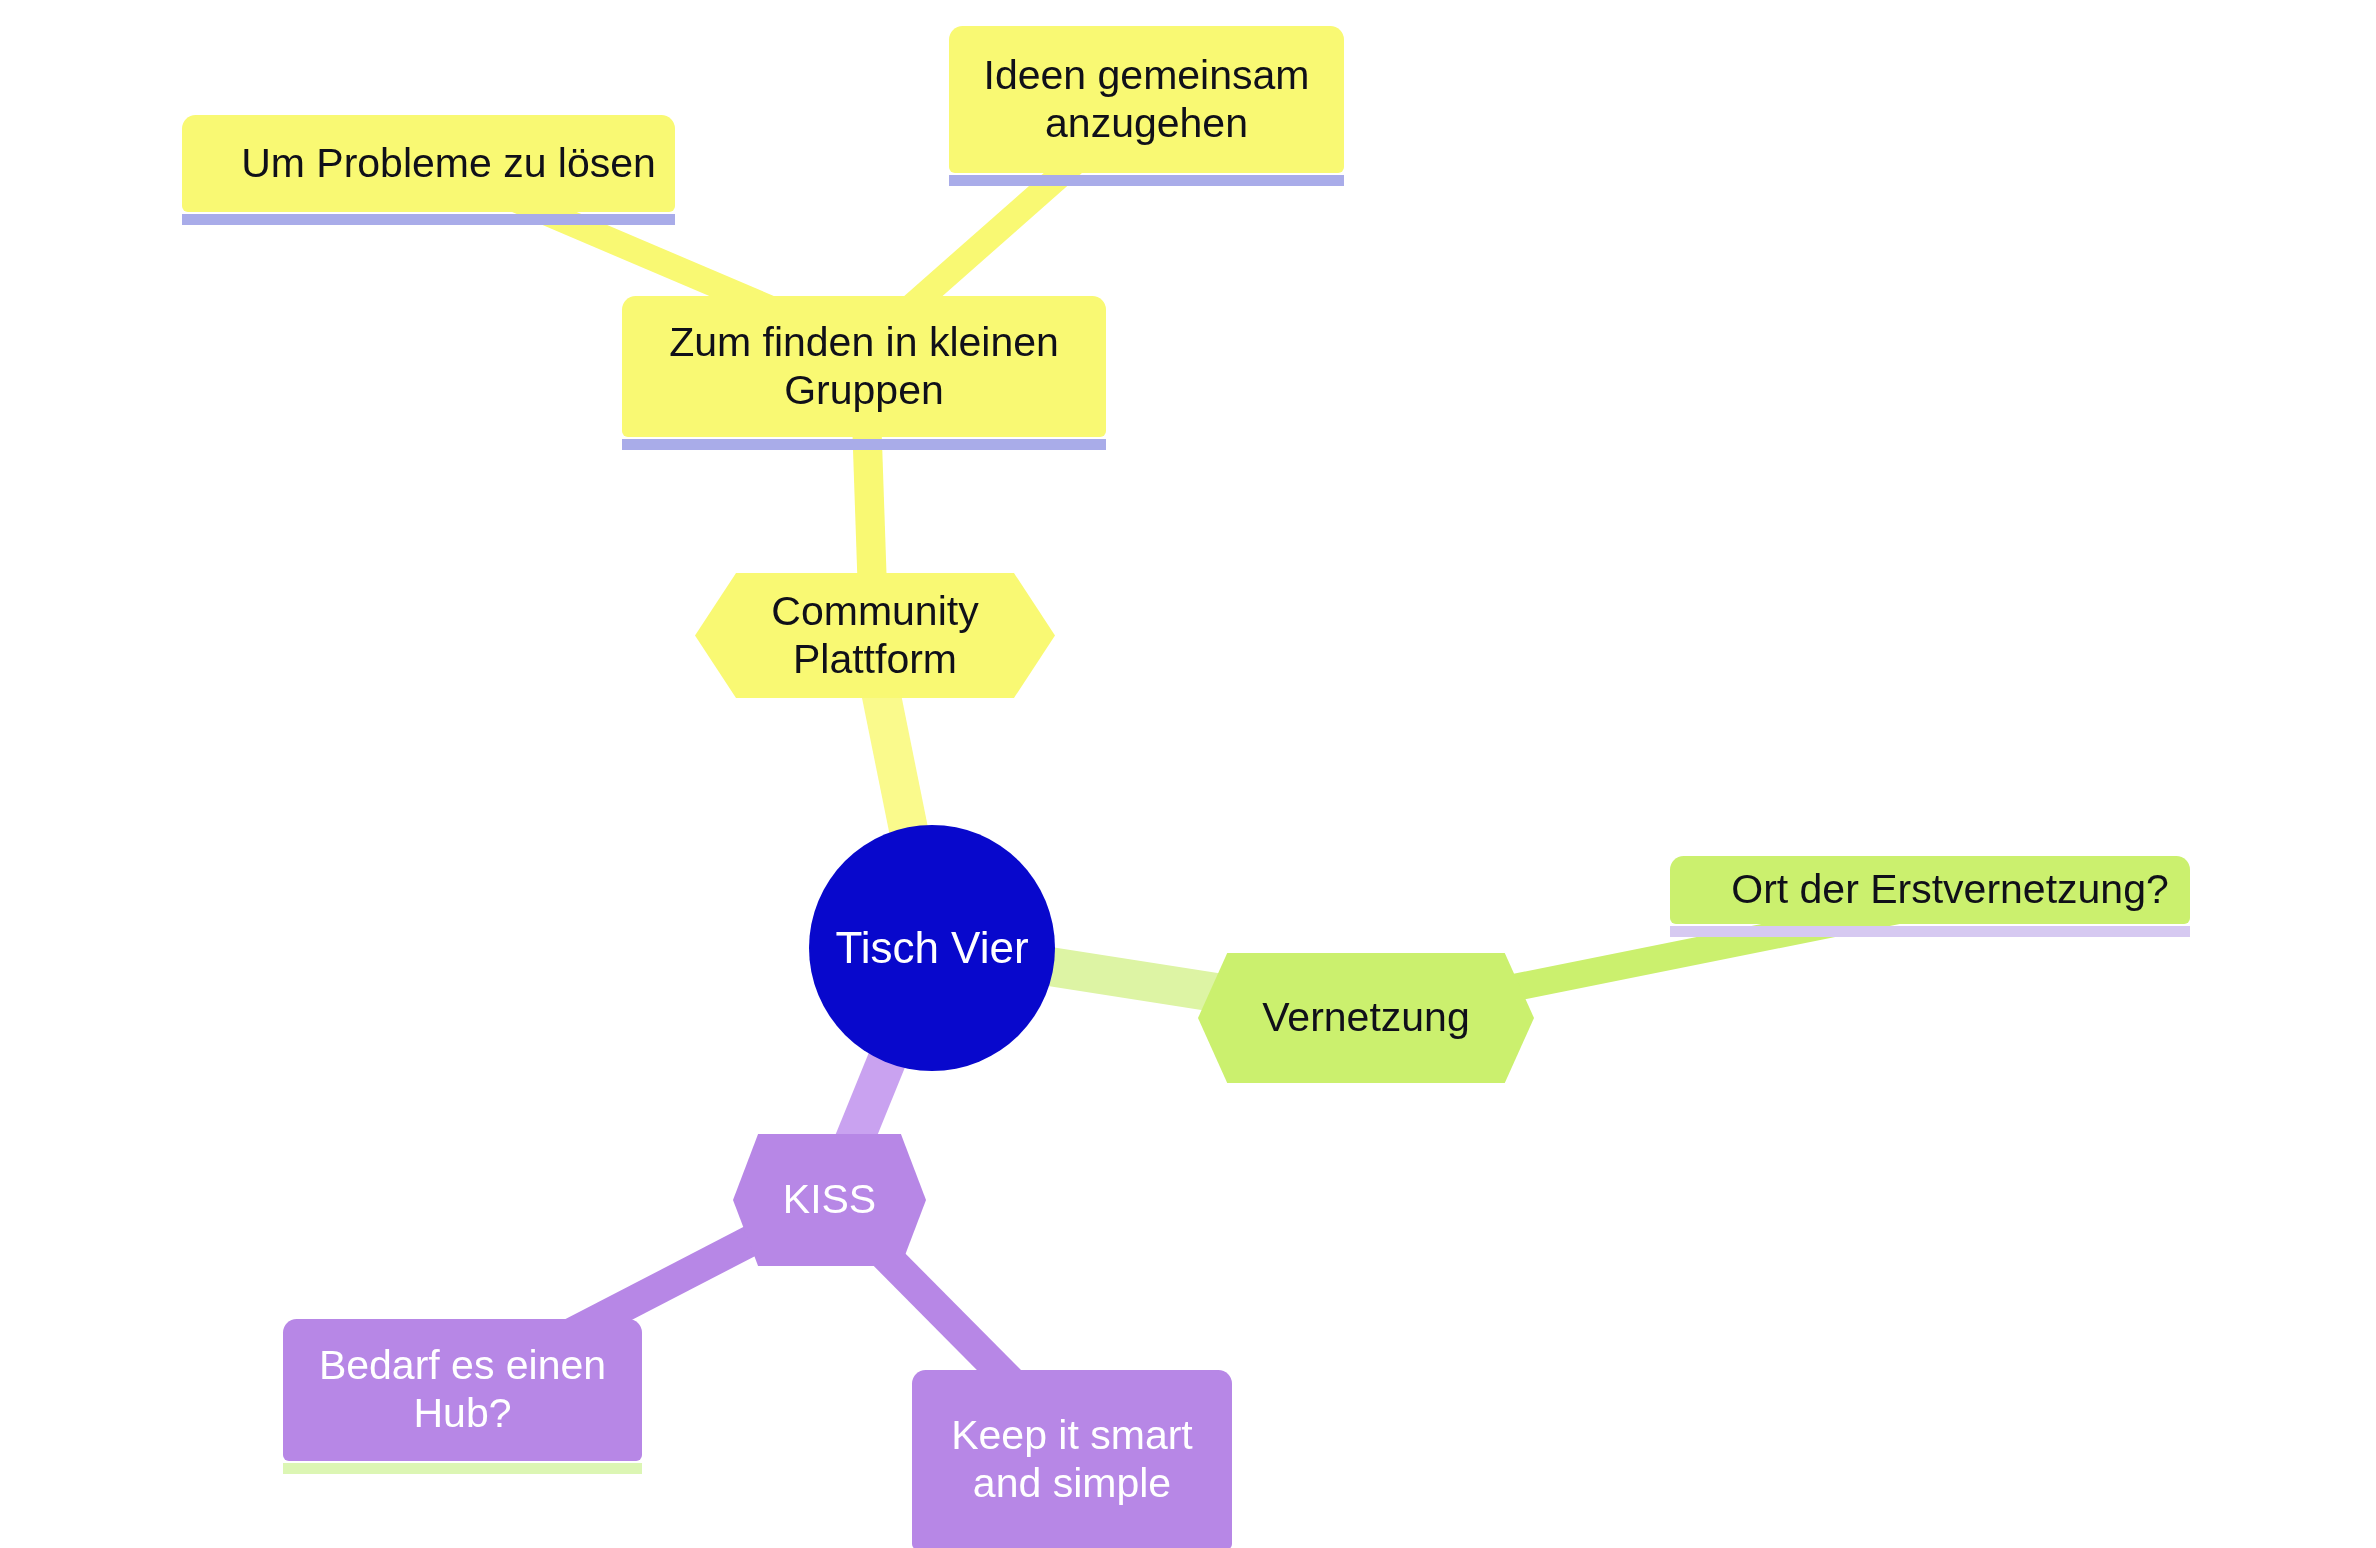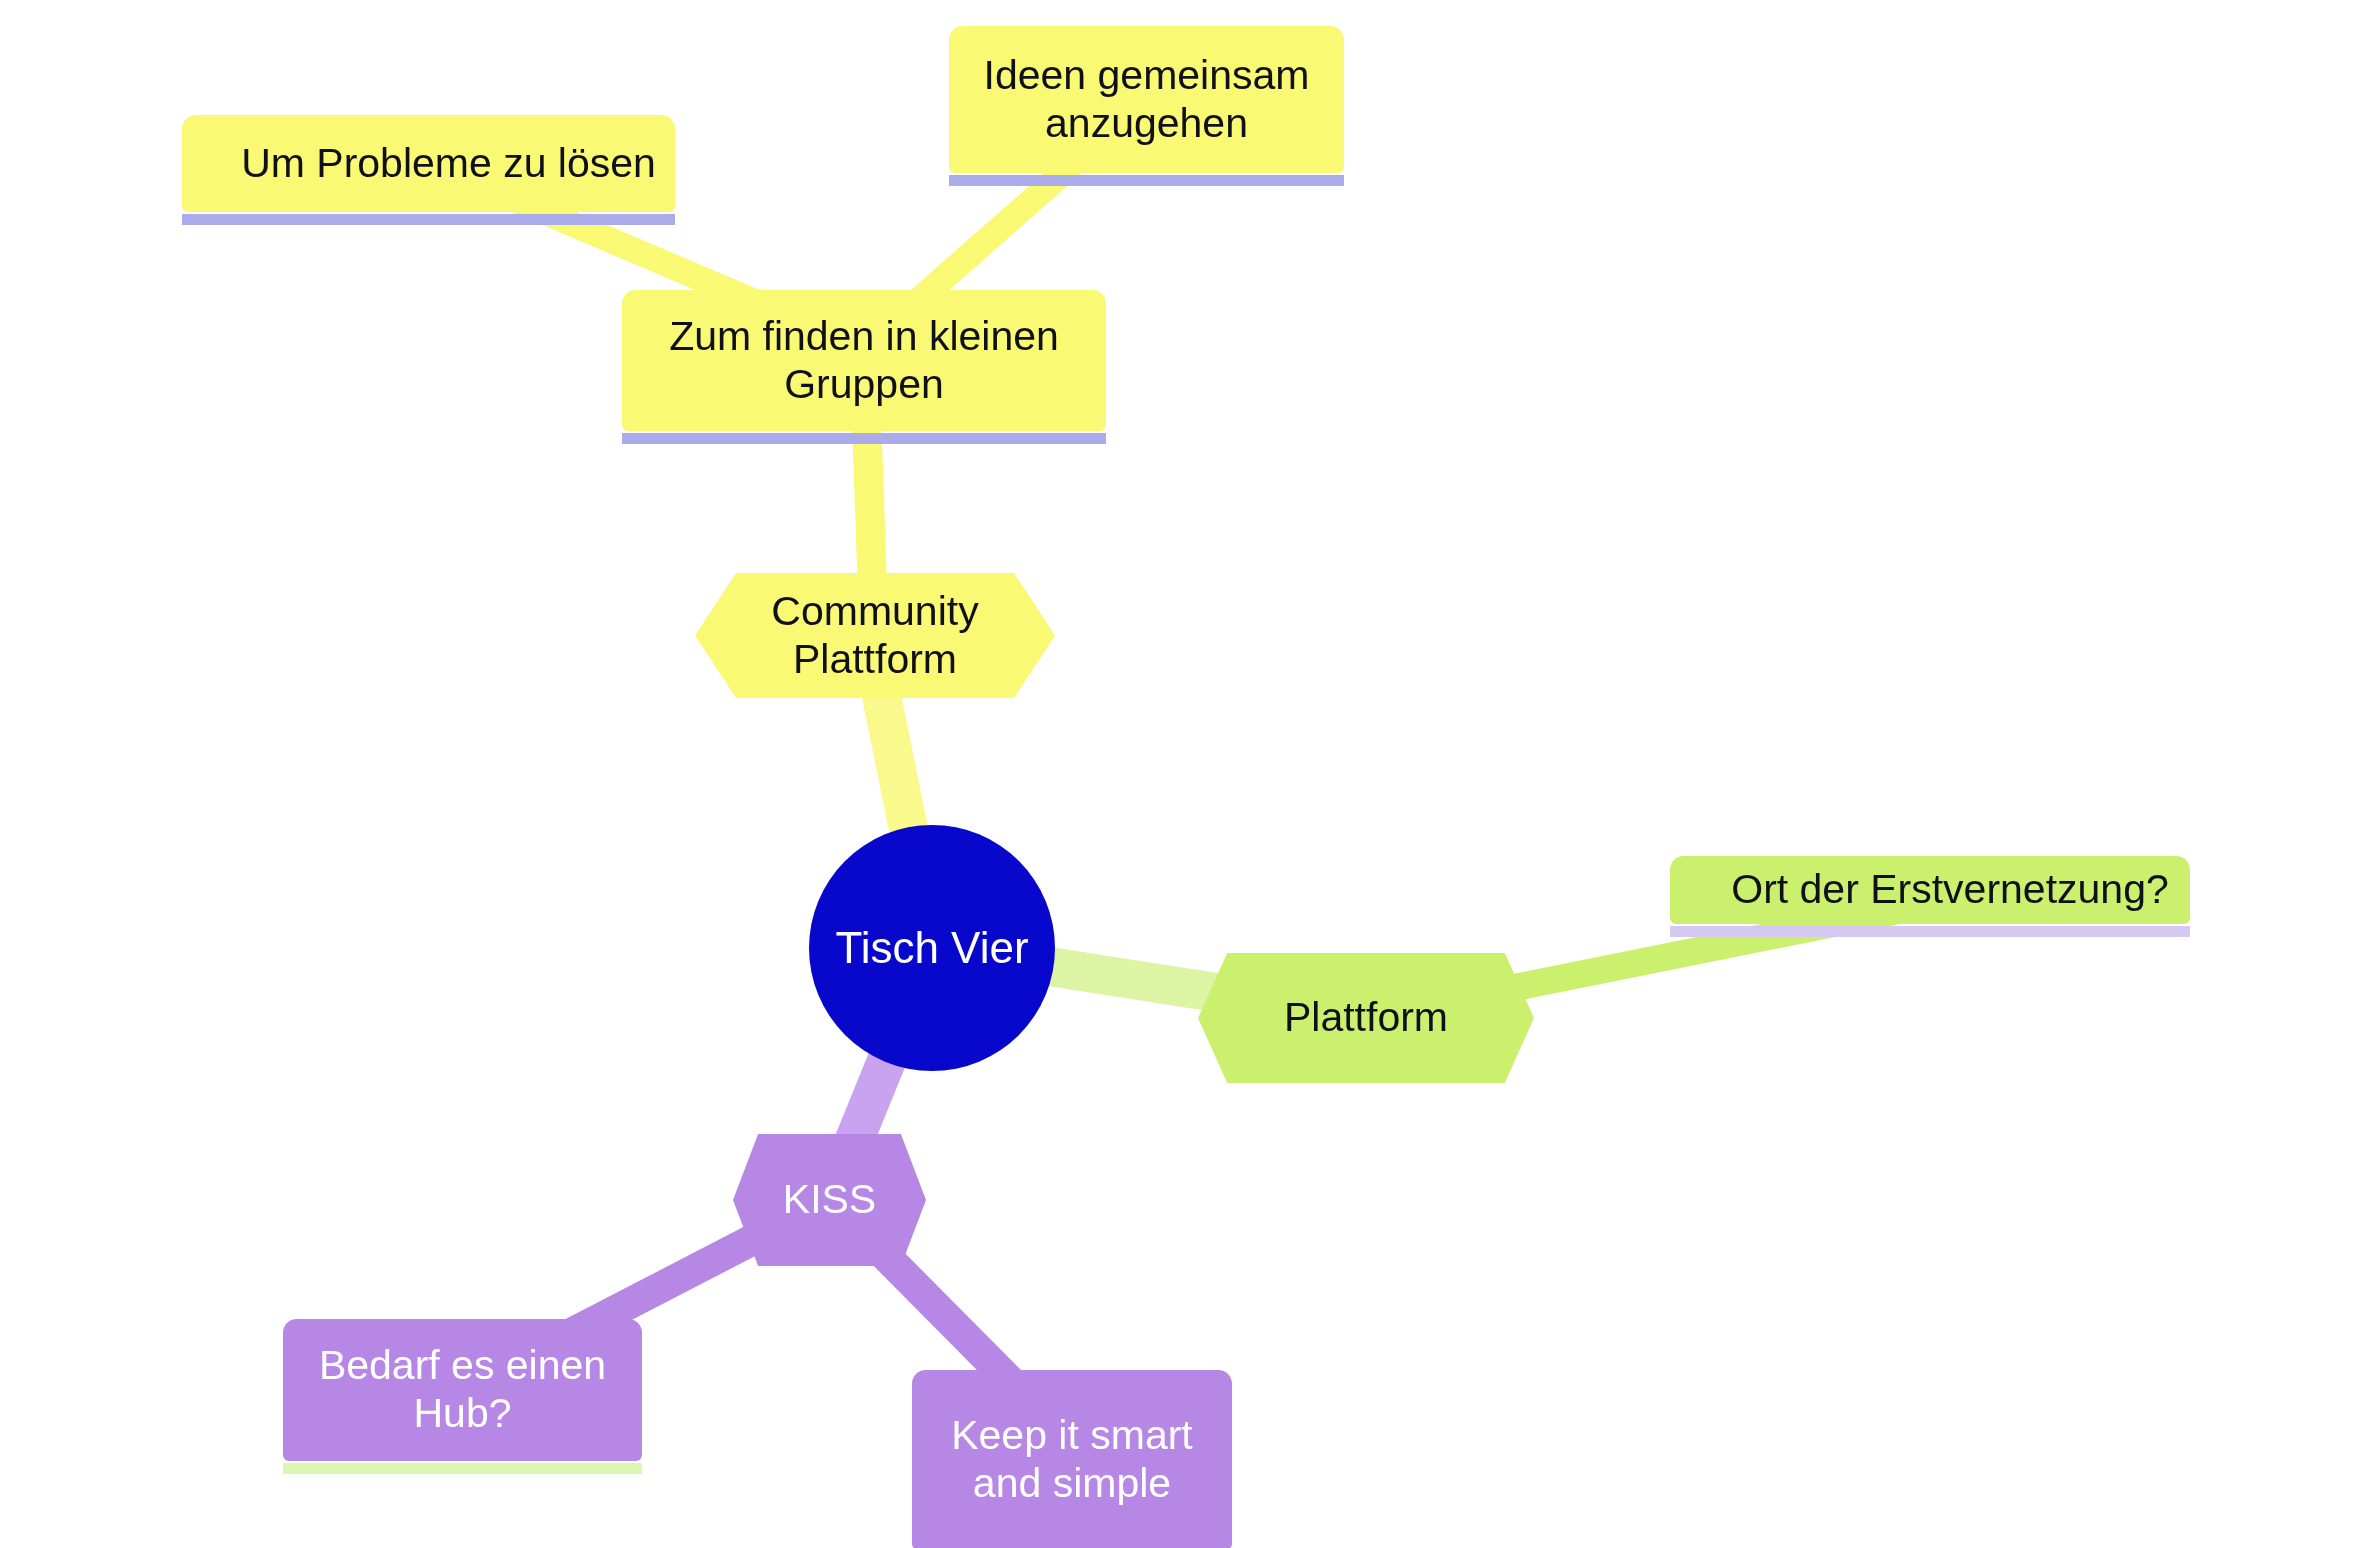--- a/index.html
+++ b/index.html
@@ -27,21 +27,21 @@
   .u-palegreen{background:var(--c-underline-palegreen);}
   .fill-yellow{background:var(--c-yellow);}
   .fill-green{background:var(--c-green);}
   .fill-purple{background:var(--c-purple);color:var(--c-text-light);}
   .nowrap{white-space:nowrap;}
 
   #node-center{left:809px;top:825px;width:246px;height:246px;border-radius:50%;
                background:var(--c-blue);color:var(--c-text-light);font-size:44px;}
   #node-community{left:695px;top:573px;width:360px;height:125px;
                   clip-path:polygon(0% 50%, 11.4% 0%, 88.6% 0%, 100% 50%, 88.6% 100%, 11.4% 100%);}
-  #node-zum{left:622px;top:290px;width:484px;height:141px;padding:0 17.6px;}
+  #node-zum{left:622px;top:296px;width:484px;height:141px;padding:0 17.6px;}
   #node-um{left:182px;top:115px;width:493px;height:97px;}
   #node-ideen{left:949px;top:26px;width:395px;height:147px;padding:0 17.6px;justify-content:center;}
   #node-vernetzung{left:1198px;top:953px;width:336px;height:130px;
                    clip-path:polygon(0% 50%, 8.7% 0%, 91.3% 0%, 100% 50%, 91.3% 100%, 8.7% 100%);}
   #node-ort{left:1670px;top:856px;width:520px;height:68px;}
   #node-kiss{left:733px;top:1134px;width:193px;height:132px;
              clip-path:polygon(0% 50%, 13% 0%, 87% 0%, 100% 50%, 87% 100%, 13% 100%);}
   #node-bedarf{left:283px;top:1319px;width:359px;height:142px;padding:0 27px;}
   #node-keep{left:912px;top:1370px;width:320px;height:180px;padding:0 33px;}
 </style>
@@ -78,21 +78,21 @@
     <span class="label nowrap">Um Probleme zu lösen</span>
     <div class="underline u-peri"></div>
   </div>
 
   <div class="node rect fill-yellow" id="node-ideen">
     <span class="label">Ideen gemeinsam anzugehen</span>
     <div class="underline u-peri"></div>
   </div>
 
   <div class="node fill-green" id="node-vernetzung">
-    <span class="label nowrap">Plattform</span>
+    <span class="label nowrap">Vernetzung</span>
   </div>
 
   <div class="node rect fill-green" id="node-ort">
     <span class="label nowrap">Ort der Erstvernetzung?</span>
     <div class="underline u-lilac"></div>
   </div>
 
   <div class="node fill-purple" id="node-kiss">
     <span class="label nowrap">KISS</span>
   </div>

